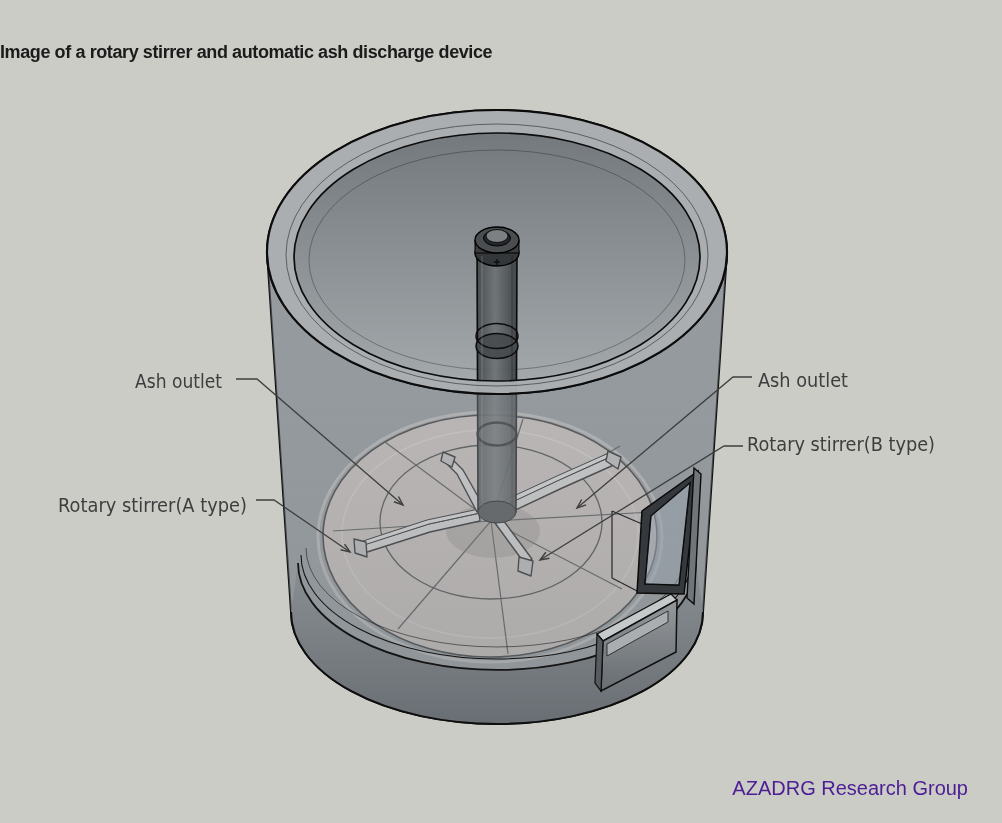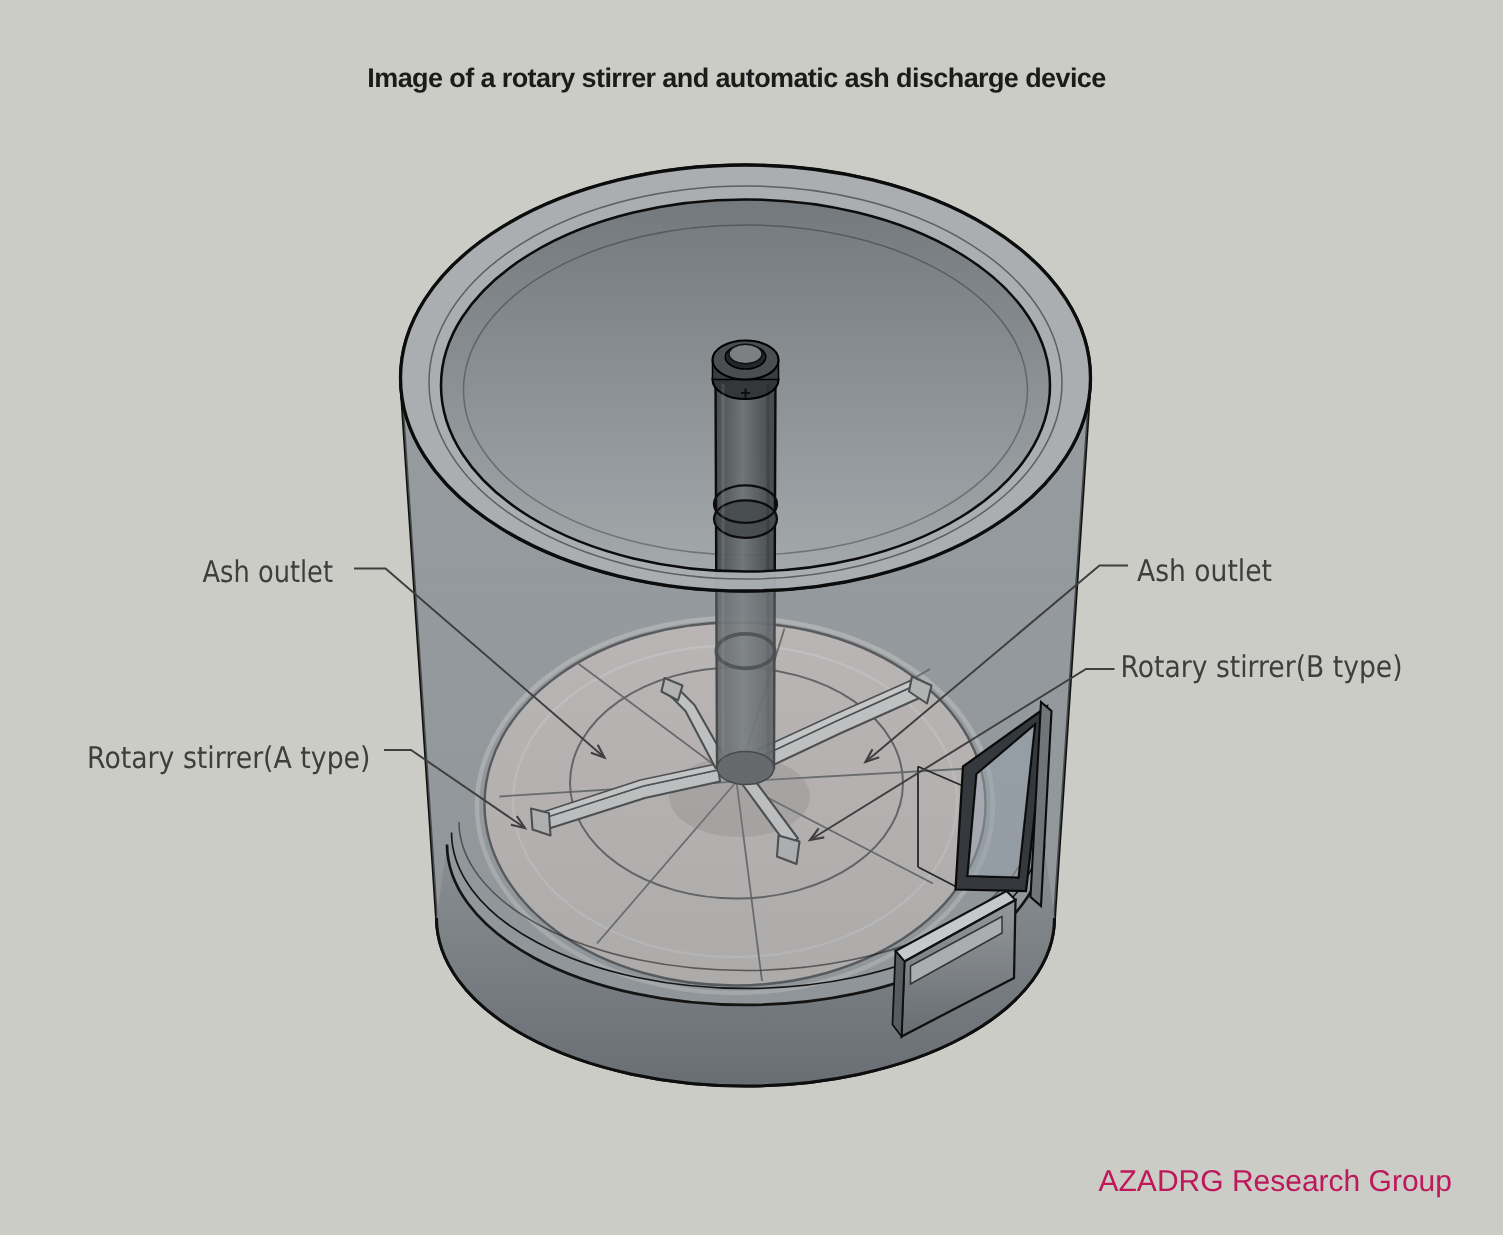--- a/index.html
+++ b/index.html
@@ -6,29 +6,28 @@
   body{
     width:1002px;height:823px;
     background:#cbccc6;
     font-family:"DejaVu Sans",sans-serif;
     overflow:hidden;
   }
   .stage{position:relative;width:1002px;height:823px;}
   .title{
     position:absolute;top:37px;left:0;width:1002px;
     padding-right:20px;box-sizing:border-box;
-    text-align:center;
     font-family:"Liberation Sans",sans-serif;
     font-weight:bold;font-size:18px;letter-spacing:-0.4px;
     color:#1b1b1b;line-height:30px;
   }
   .attribution{
     position:absolute;top:773px;right:34px;
     font-family:"Liberation Sans",sans-serif;
-    font-size:20px;color:#be185d;line-height:30px;
+    font-size:20px;color:#4c1d95;line-height:30px;
   }
   svg{position:absolute;top:0;left:0;}
   svg text{
     font-family:"DejaVu Sans",sans-serif;
     font-size:20px;fill:#3e3e3e;
   }
 </style>
 </head>
 <body>
 

